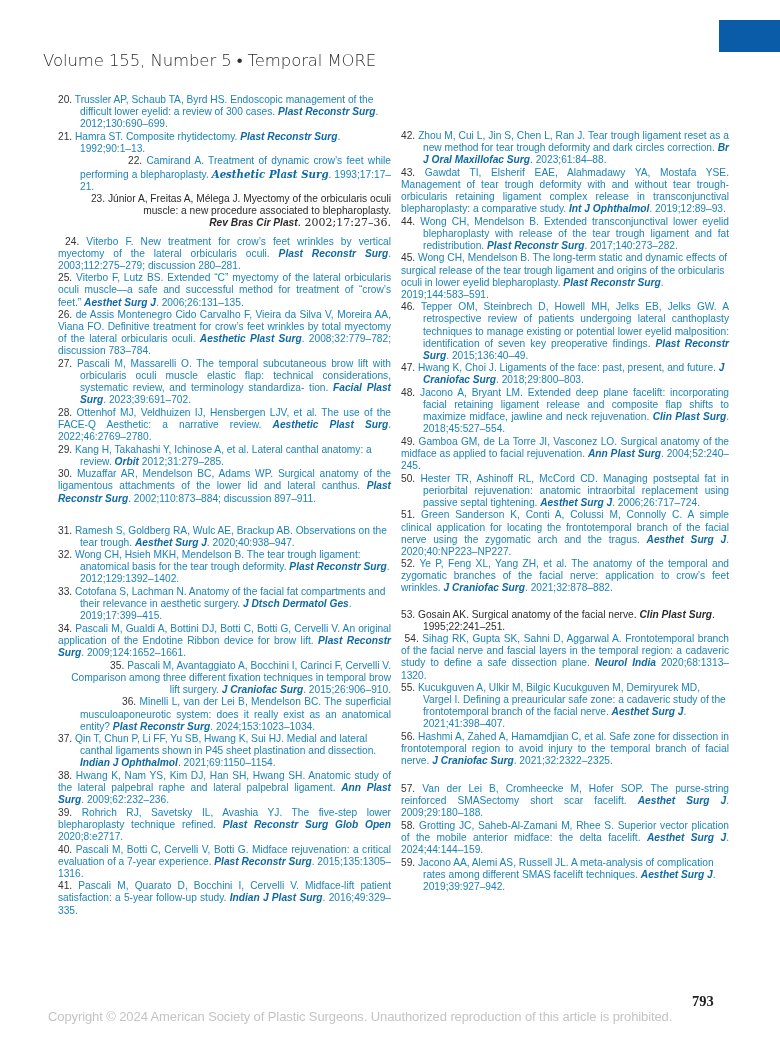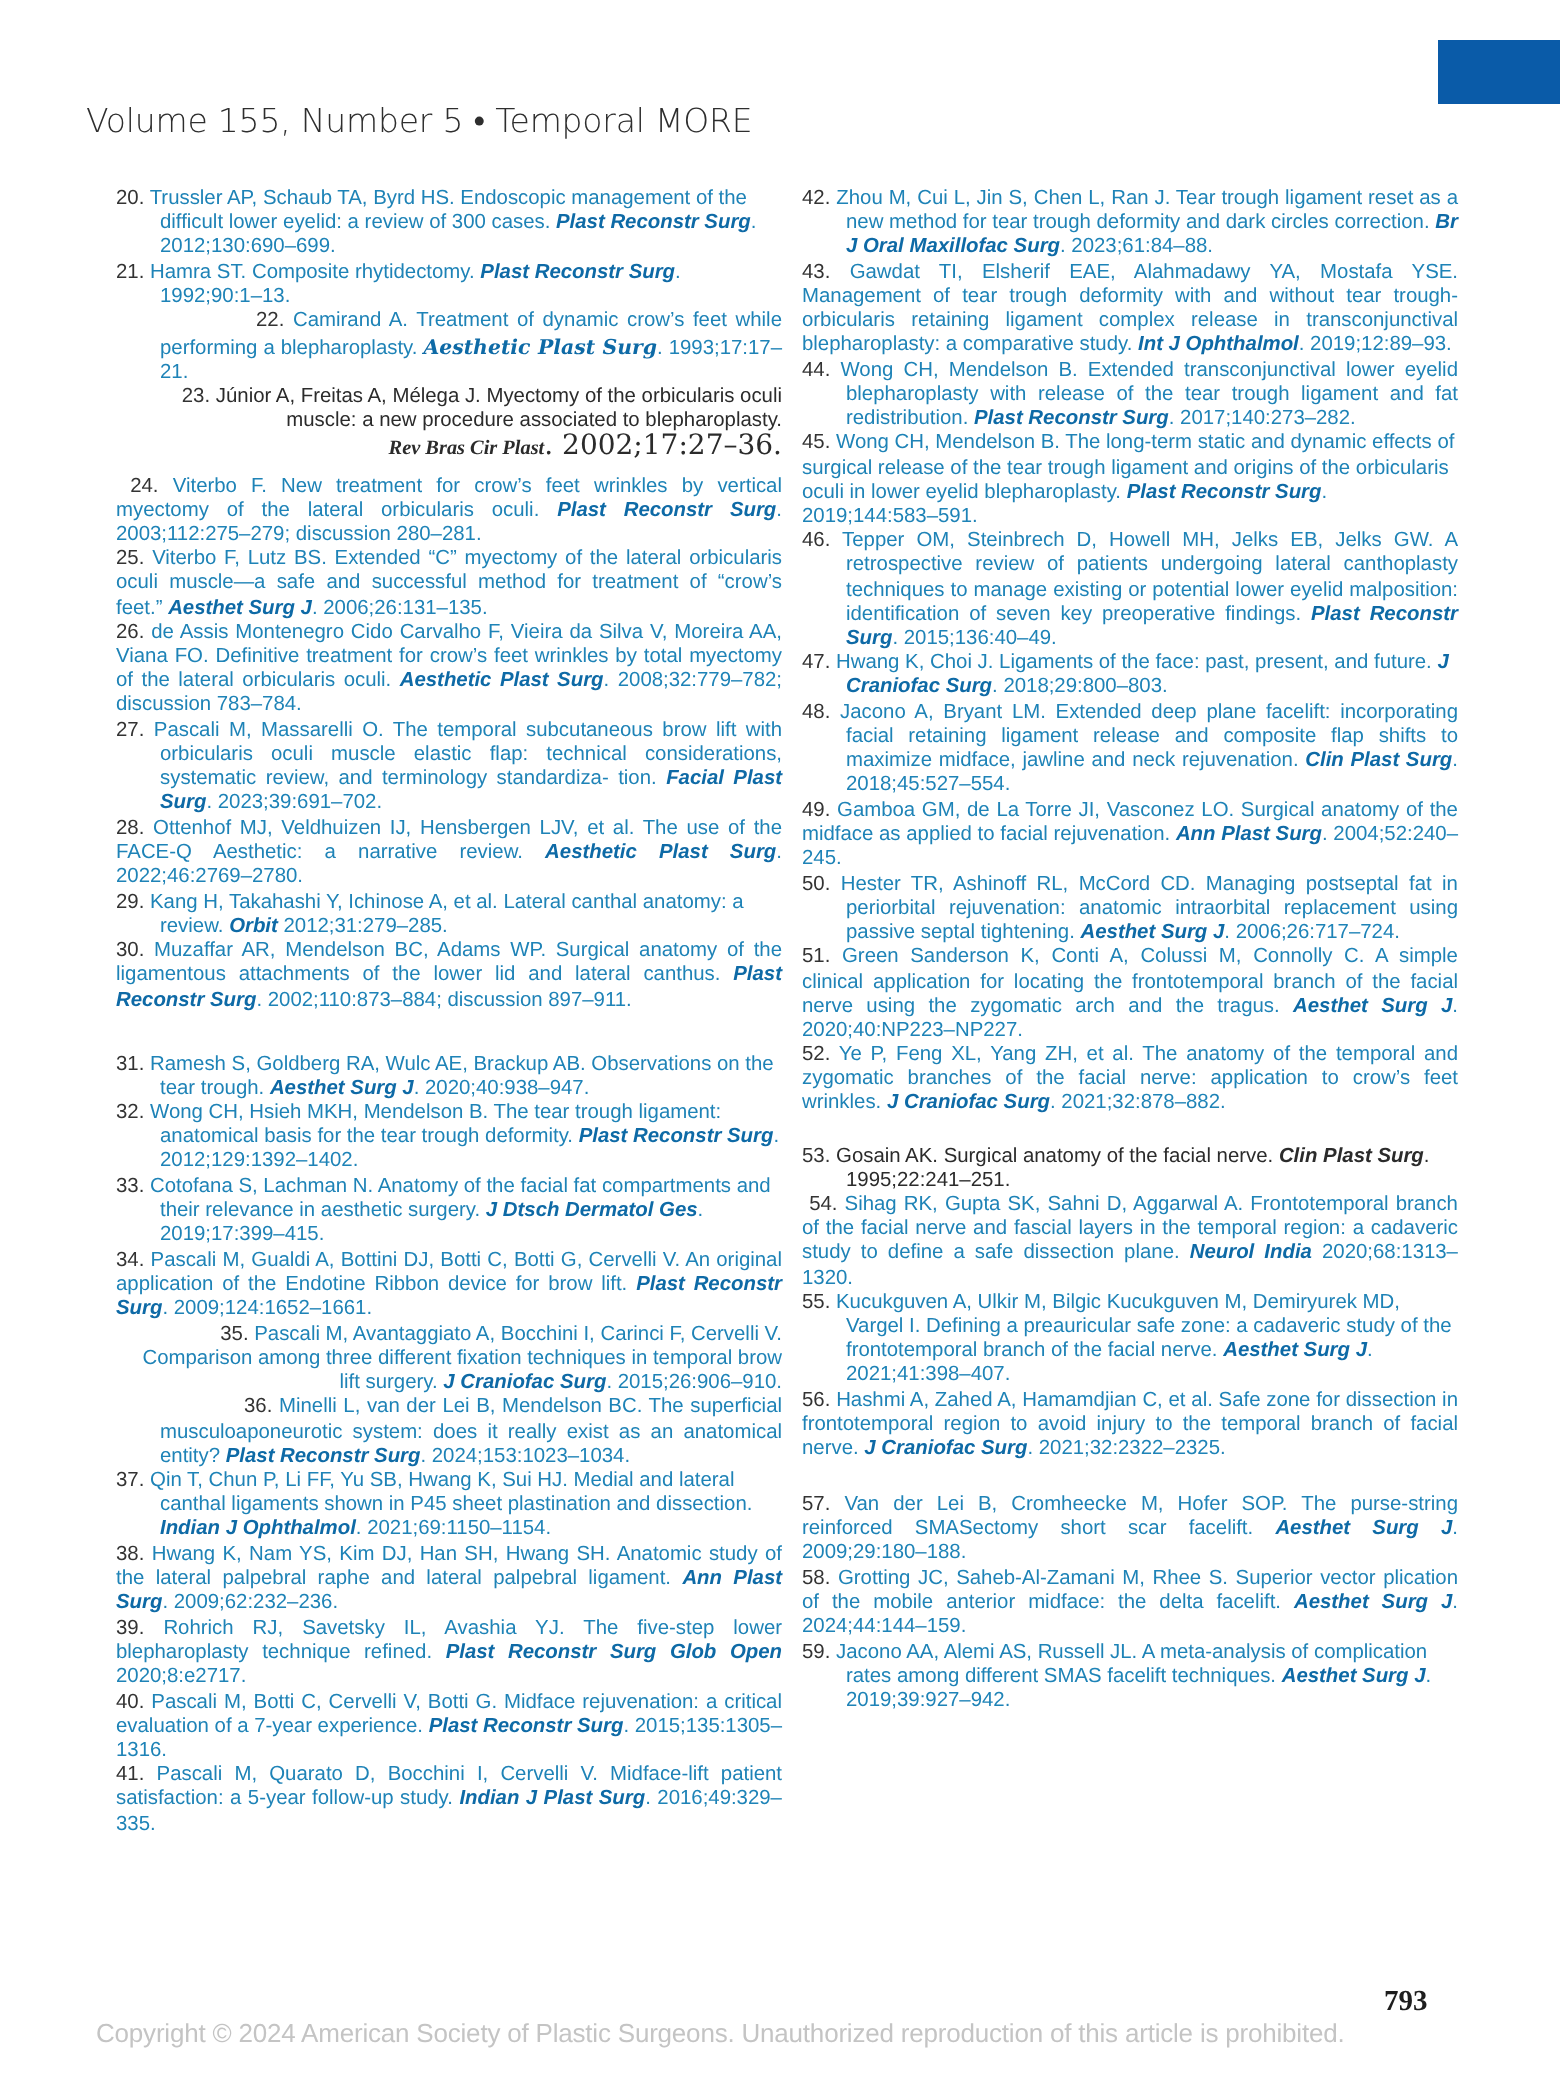--- a/index.html
+++ b/index.html
@@ -16,30 +16,30 @@
   .running-head {
     position: absolute; left: 43px; top: 51px;
     font-size: 16.5px; color: #2e2e2e; letter-spacing: -0.1px;
     font-family: "DejaVu Sans", sans-serif; font-weight: 300;
   }
   .col {
     position: absolute; top: 94px;
     font-size: 10.2px; line-height: 12.1px;
   }
   .col.left { left: 58px; width: 333px; }
-  .col.right { left: 401px; width: 328px; }
+  .col.right { left: 401px; width: 328px; margin-top: 36px; }
   .ref { margin: 0 0 0.5px 0; text-align: justify; }
   .ref.hang { padding-left: 22px; text-indent: -22px; text-align: left; }
   .ref.hangj { padding-left: 22px; text-indent: -22px; }
   .ref .num { color: #333333; }
   .ref .link { color: #1e83b7; }
   .ref .journal { color: #0e6aa6; font-weight: bold; font-style: italic; }
   .ref.plain .link { color: #2b2b2b; }
-  .ref.plain .journal { color: #2b2b2b; font-family: Liberation Serif, serif; }
-  .ref.plain .tail { font-family: "DejaVu Serif", serif; font-size: 14px; }
+  .ref.plain .journal { color: #2b2b2b; font-family: Liberation Sans, sans-serif; }
+  .ref.plain .tail { font-family: "DejaVu Serif", serif; font-size: 11px; }
   .page-num {
     position: absolute; left: 692px; top: 993px;
     font-family: "Liberation Serif", "DejaVu Serif", serif;
     font-size: 14.5px; font-weight: bold; color: #1e1e1e;
   }
   .copyright {
     position: absolute; left: 48px; top: 1009px; width: 700px;
     font-size: 13px; color: #c4c4c4; letter-spacing: -0.1px;
     font-family: "Liberation Sans", sans-serif;
   }

